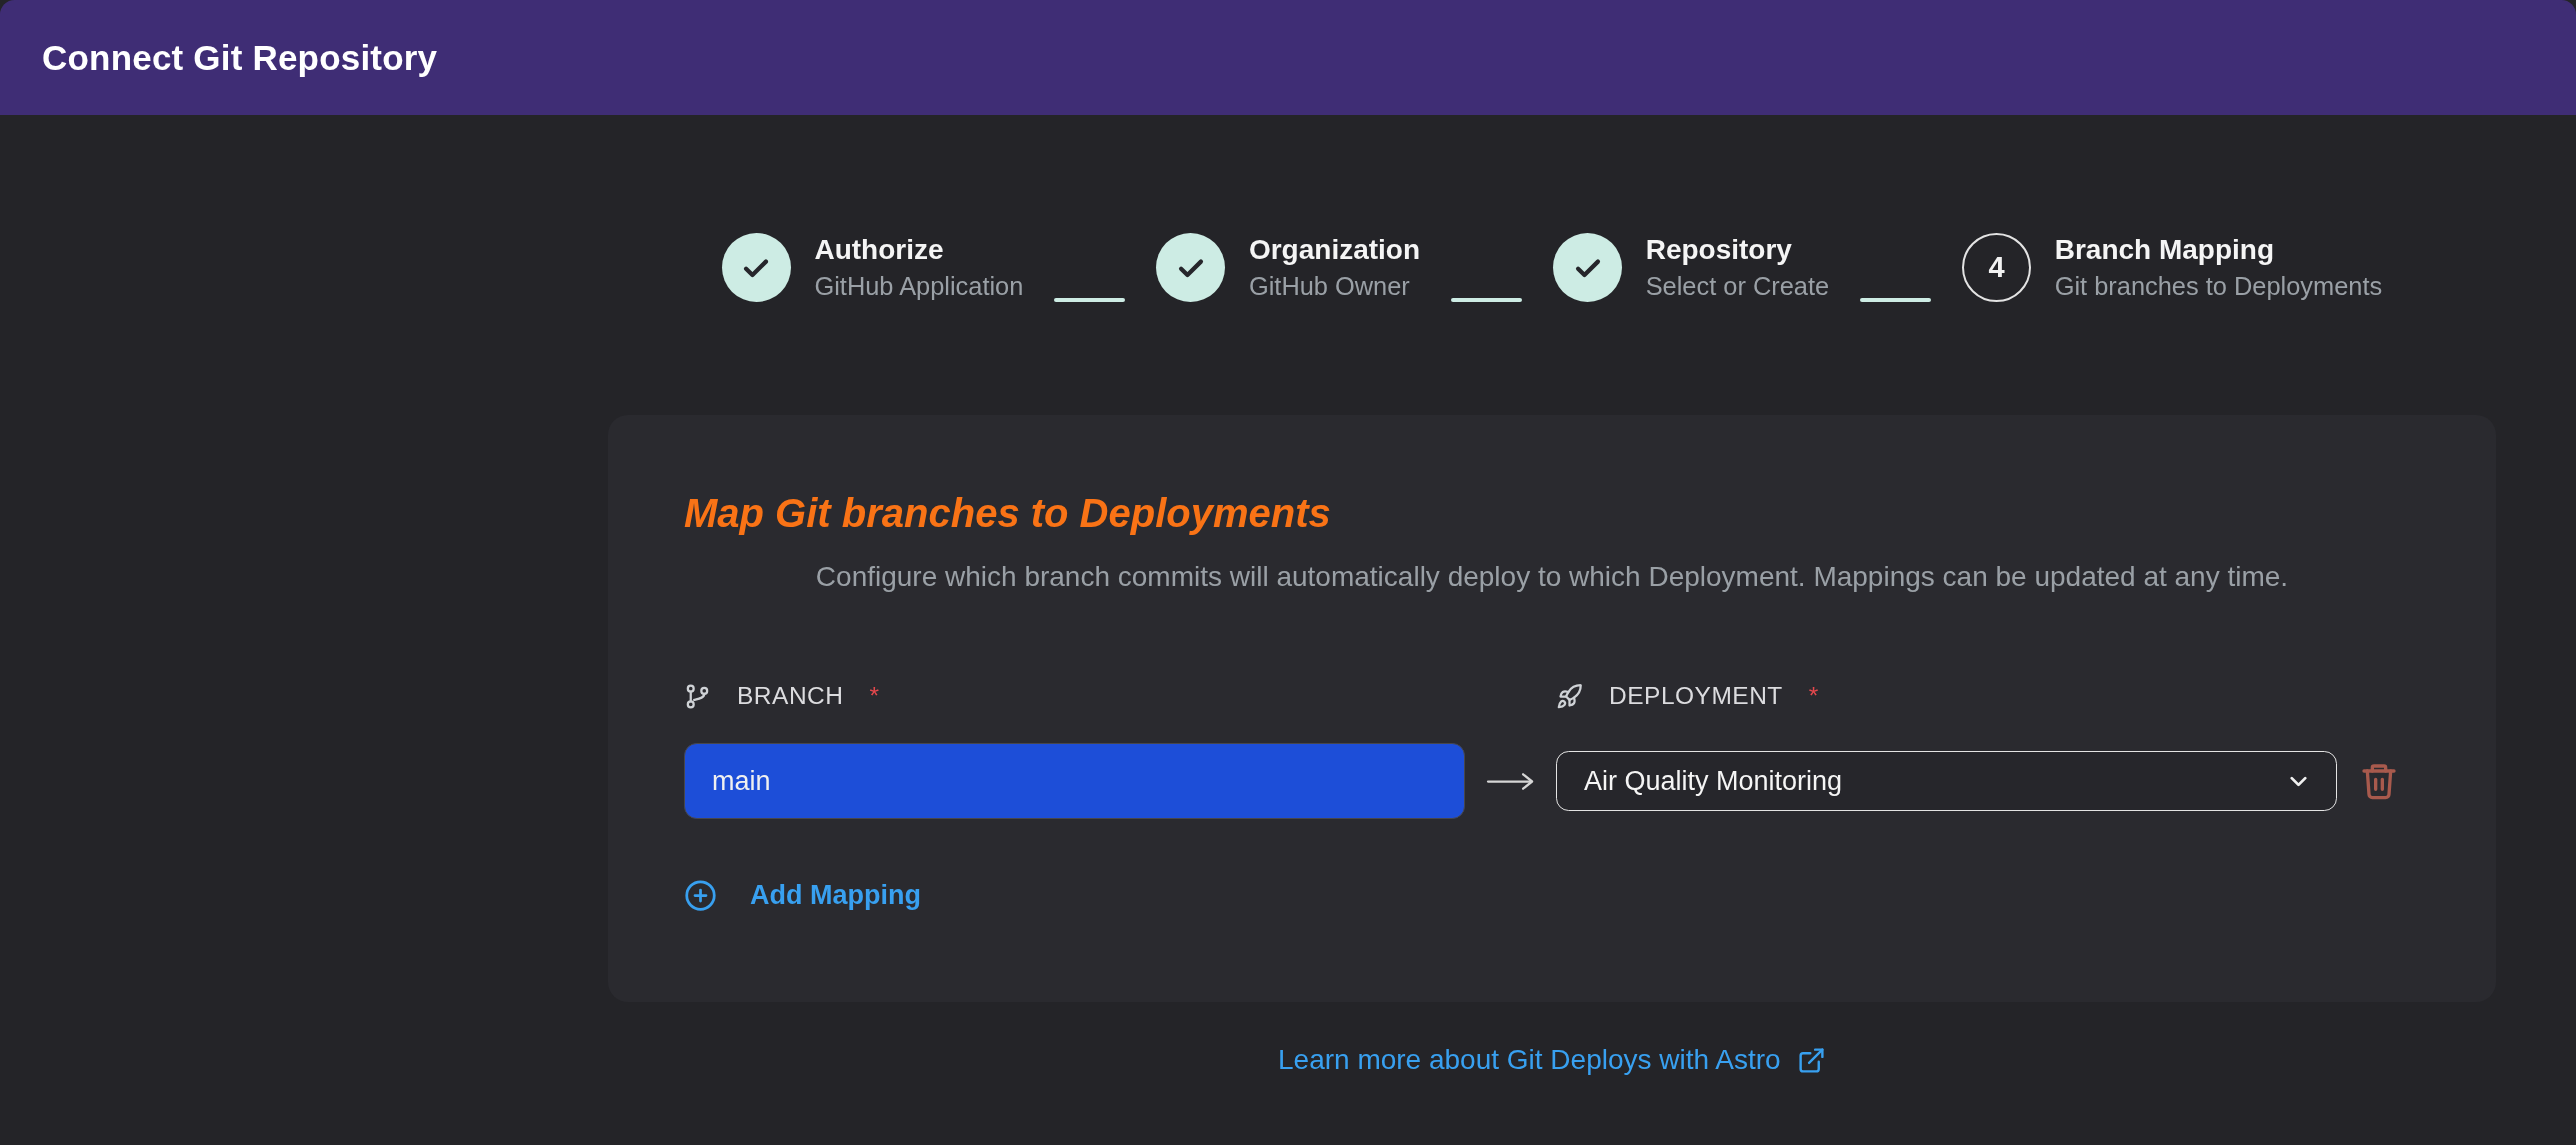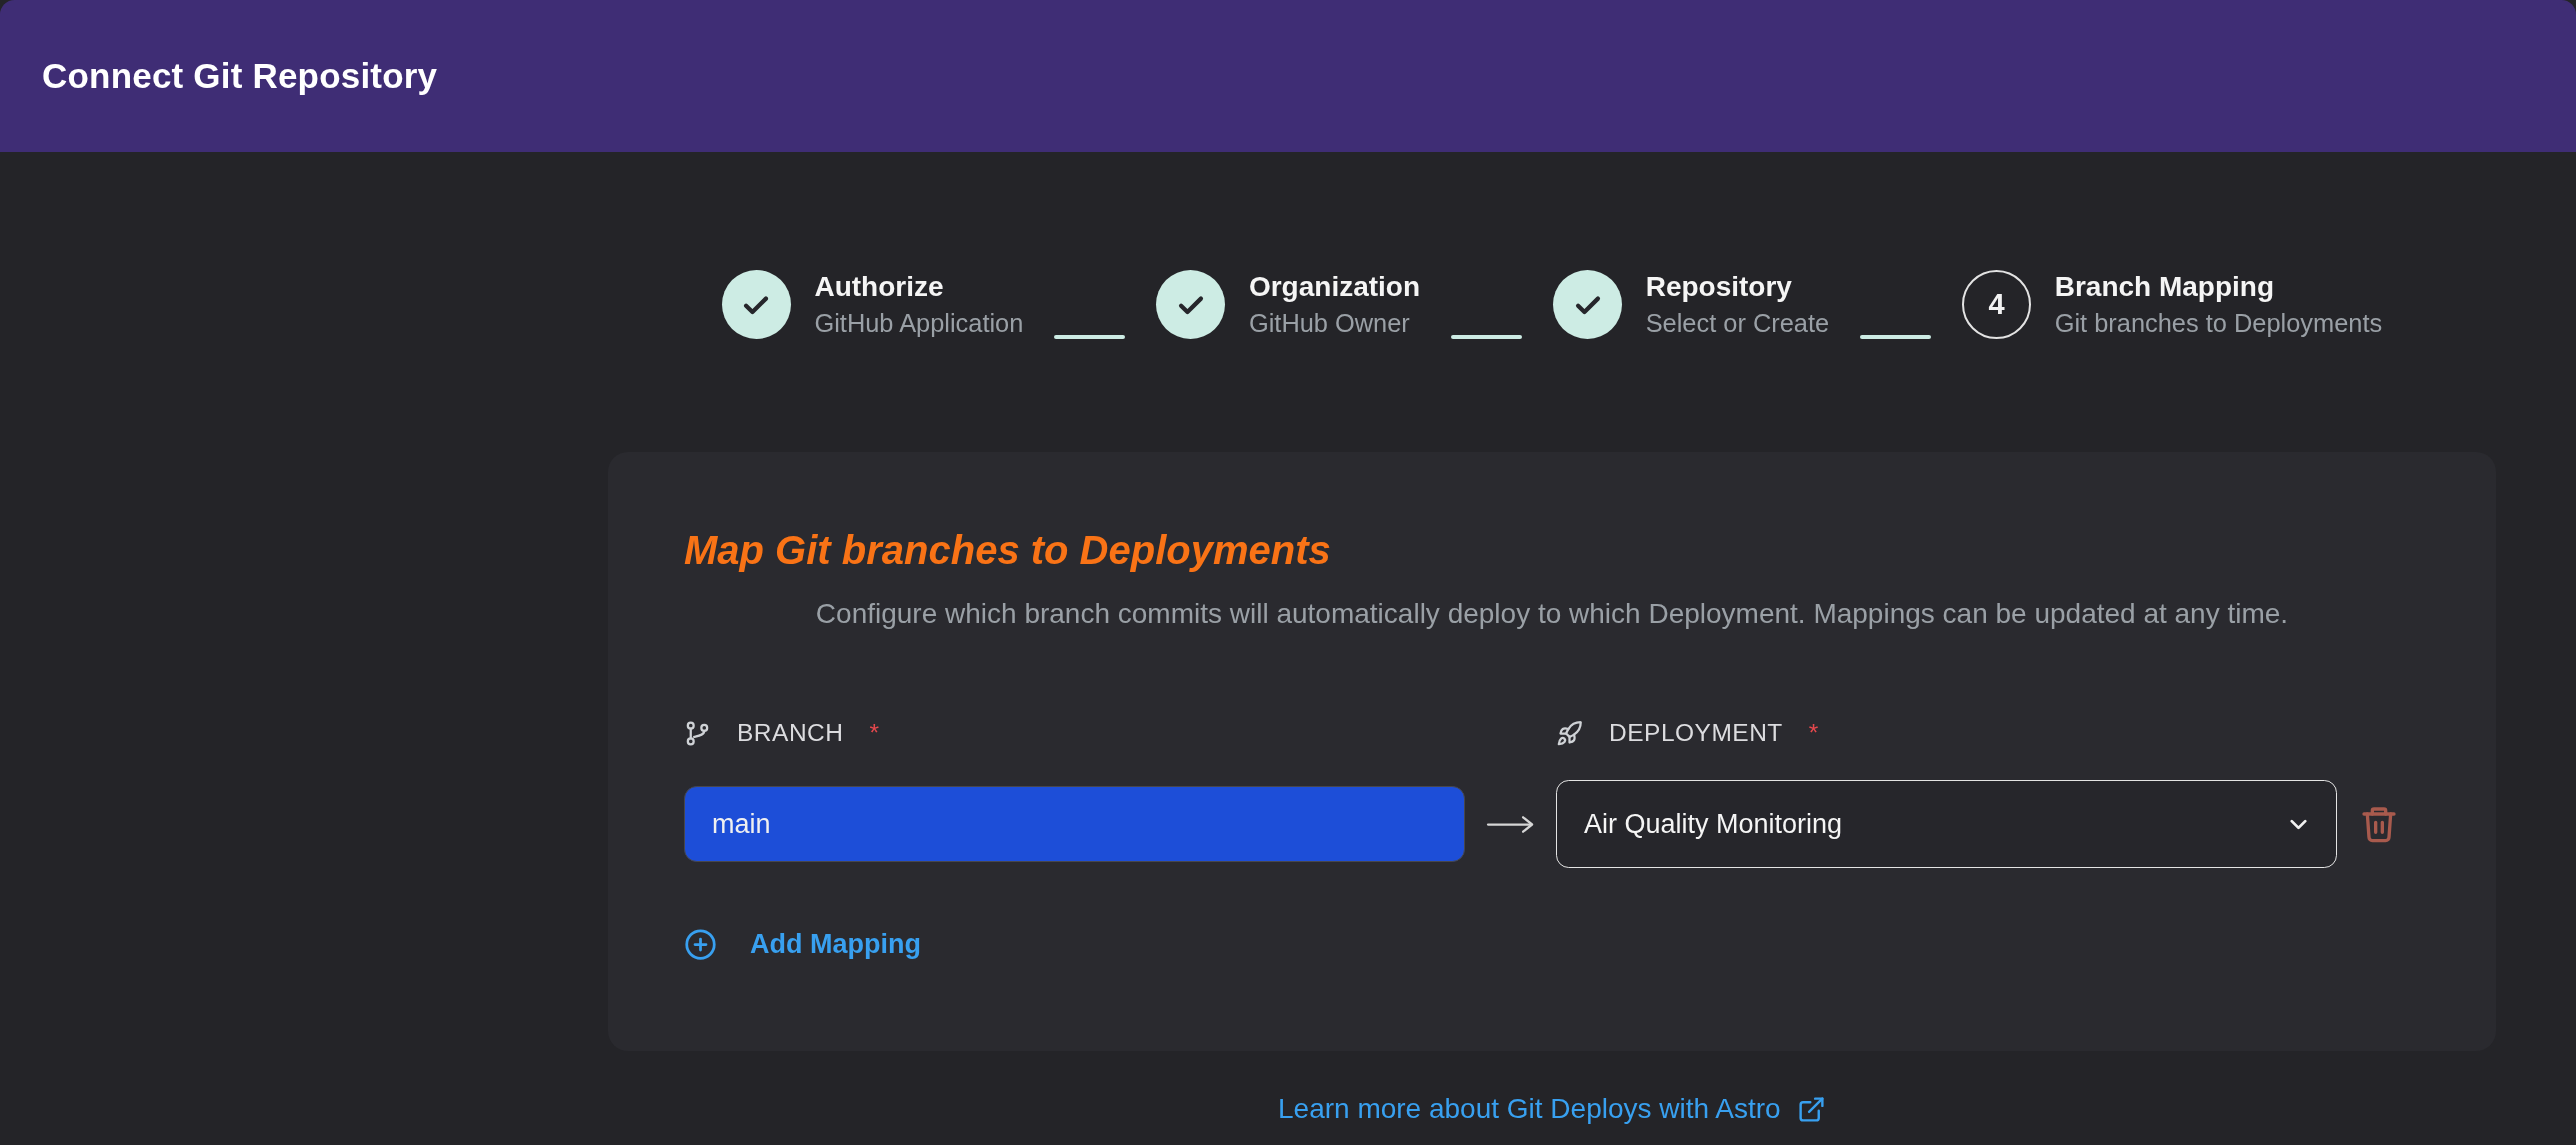--- a/index.html
+++ b/index.html
@@ -6,21 +6,21 @@
   html,body { width:2576px; height:1145px; }
   body {
     background:#242428;
     font-family:"Liberation Sans","DejaVu Sans",sans-serif;
     color:#f2f2f2;
     overflow:hidden;
   }
 
   
   .header {
-    height:152px;
+    height:115px;
     background:var(--header-purple,#3f2d75);
     display:flex;
     align-items:center;
     padding:0 42px;
     border-radius:14.5px 14.5px 0 0;
   }
   .header-title { font-size:35px; font-weight:700; color:#ffffff; letter-spacing:0.2px; }
 
   
   .content { margin-left:528px; width:2048px; }
@@ -77,21 +77,21 @@
     background:#1d4ed8;
     border:1.8px solid #47474d;
     border-radius:12.7px;
     color:#f0f0f0; font-size:27px;
     padding:0 27px;
     font-family:inherit;
     outline:none;
   }
   .arrow-cell { display:flex; align-items:center; justify-content:center; }
   .select {
-    height:88px;
+    height:60px;
     background:#26262b;
     border:1.8px solid #e4e4e4;
     border-radius:12.7px;
     display:flex; align-items:center; justify-content:space-between;
     padding:0 24px 0 27px;
     font-size:27px; color:#f5f5f5;
     cursor:pointer;
   }
   .trash-cell { display:flex; align-items:center; justify-content:center; cursor:pointer; }
 

